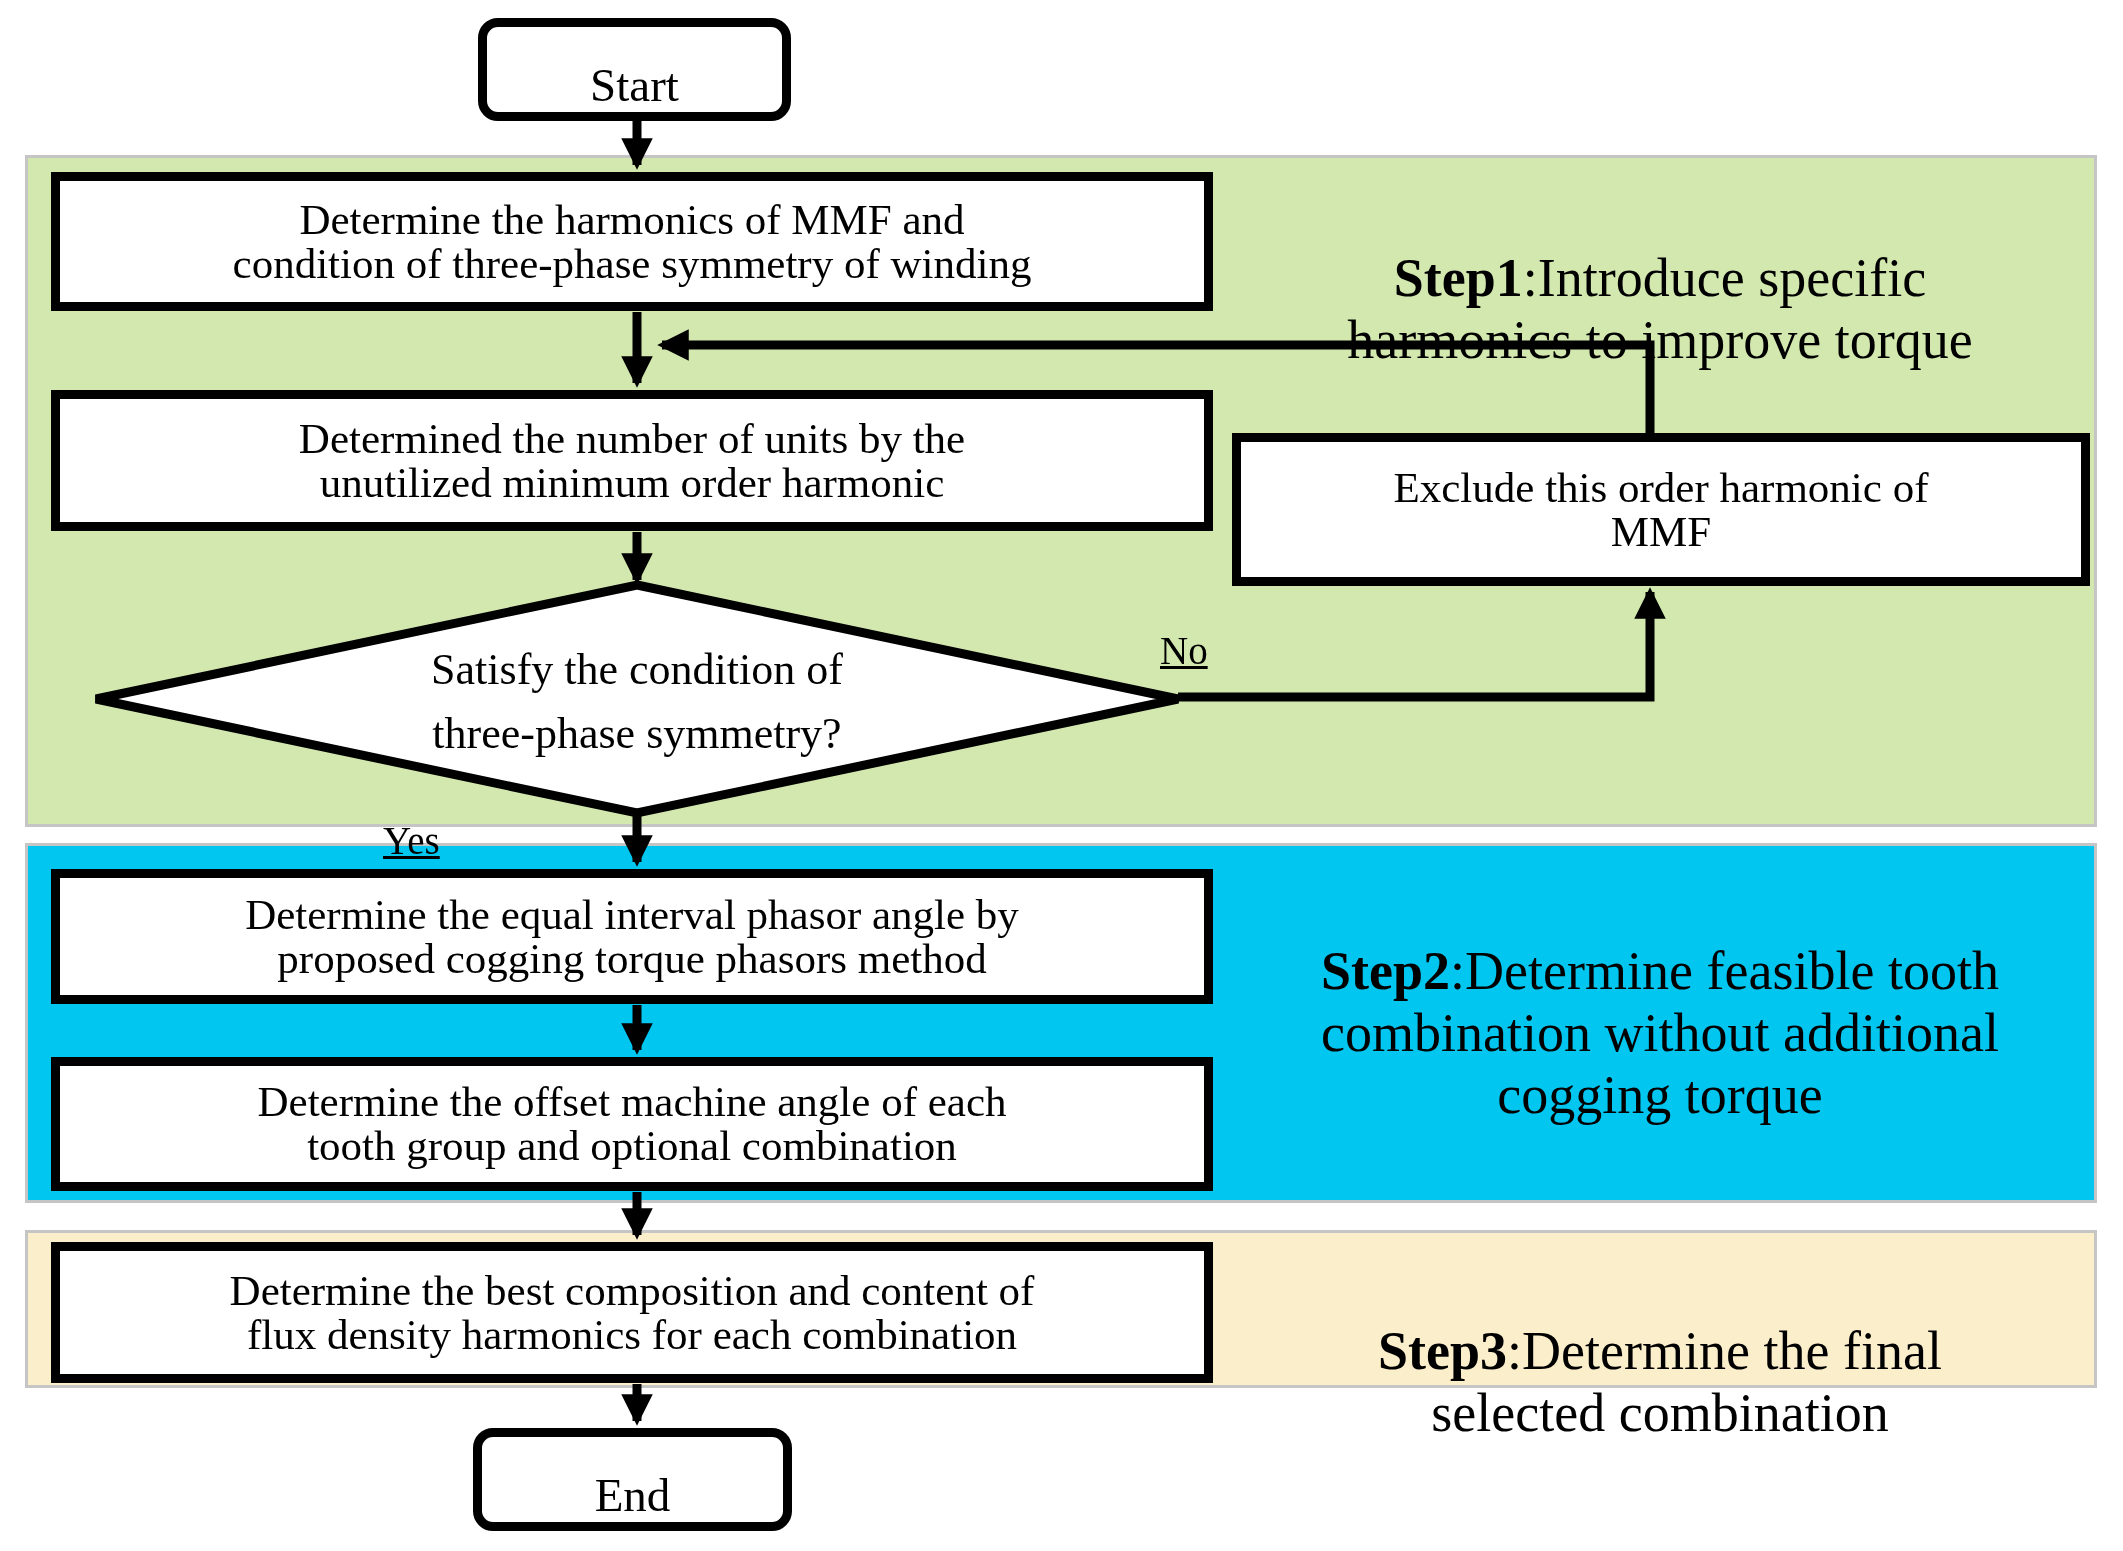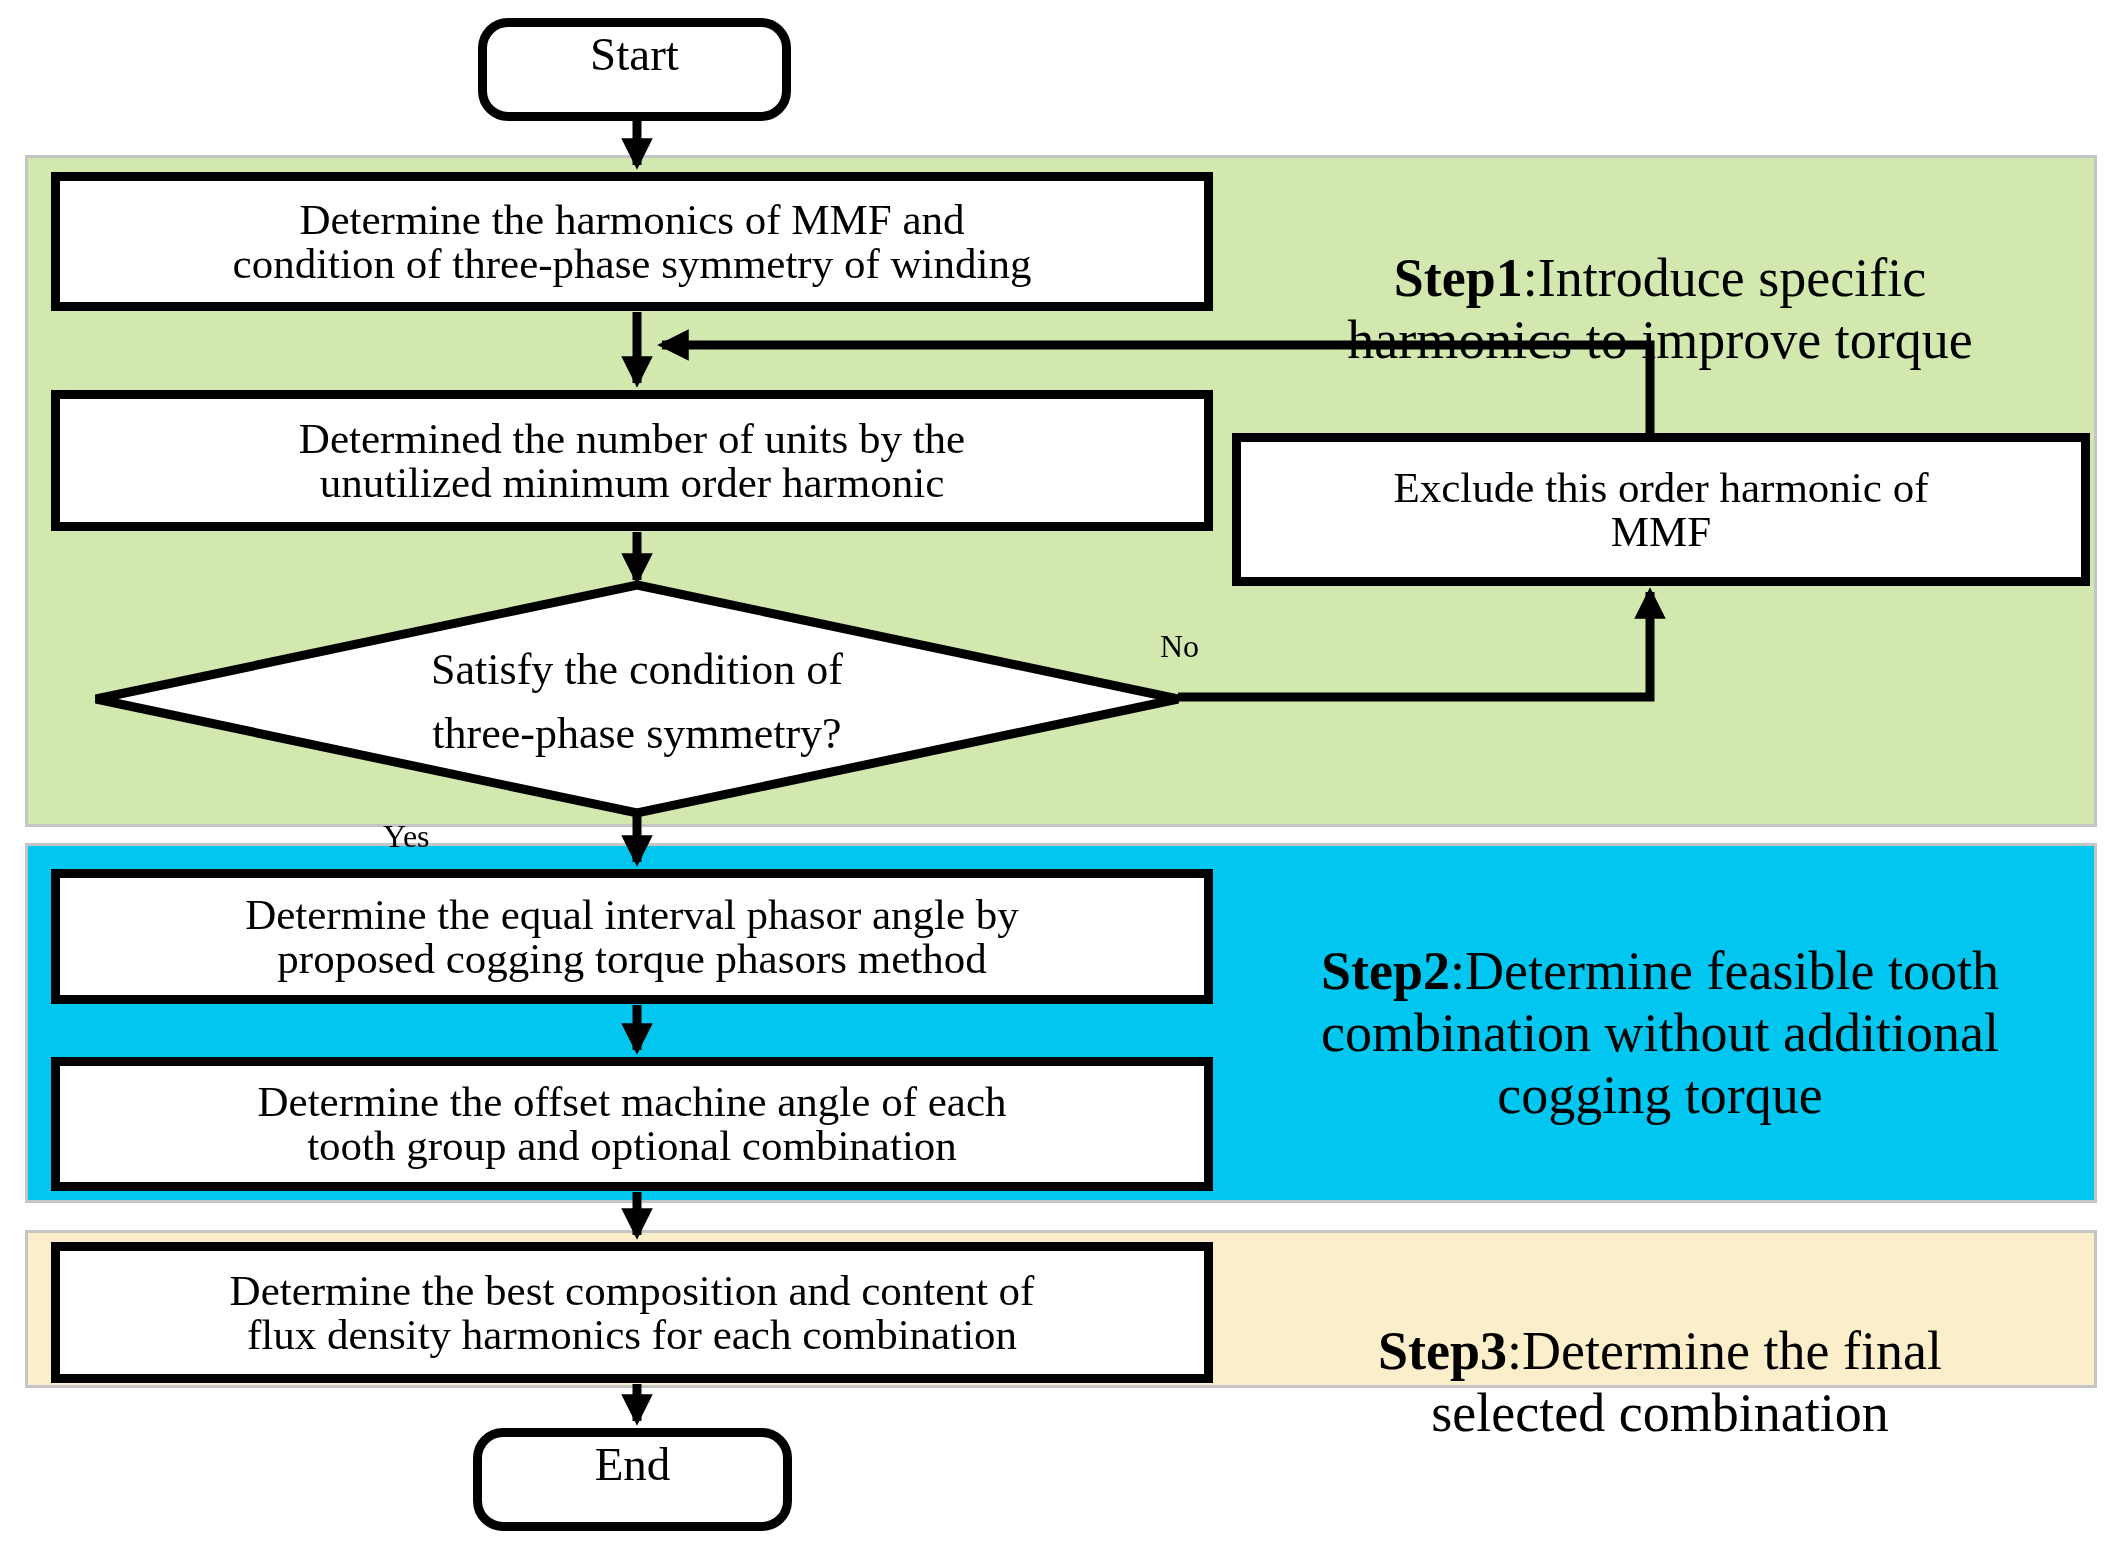--- a/index.html
+++ b/index.html
@@ -38,22 +38,22 @@
   #box-exclude   {left:1232px;top:433px;width:858px;height:153px;}
   #box-phasor    {left:51px;top:869px;width:1162px;height:135px;}
   #box-offset    {left:51px;top:1057px;width:1162px;height:134px;}
   #box-best      {left:51px;top:1242px;width:1162px;height:141px;align-items:center;}
 
   .terminal{
     position:absolute;
     box-sizing:border-box;
     background:#ffffff;
     border:9px solid #000000;
-    border-radius:30px;
-    display:flex;align-items:flex-start;justify-content:center;
+    border-radius:20px;
+    display:flex;align-items:flex-end;justify-content:center;
     font-size:47px;
     z-index:3;
   }
   #node-start{left:478px;top:18px;width:313px;height:103px;}
   #node-end  {left:473px;top:1428px;width:319px;height:103px;}
 
   .steplabel{
     position:absolute;
     width:830px;left:1245px;
     text-align:center;
@@ -68,22 +68,23 @@
   .diamond-text{
     position:absolute;
     left:217px;top:612px;width:840px;height:180px;
     display:flex;align-items:center;justify-content:center;
     text-align:center;
     font-size:44px;line-height:64px;
     z-index:3;
   }
   .branch-label{
     position:absolute;
-    font-size:32px;
+    font-size:39px;
     z-index:3;
+    text-decoration:underline;
   }
   #label-yes{left:383px;top:818px;}
   #label-no{left:1160px;top:628px;}
 
   #connectors{
     position:absolute;left:0;top:0;
     z-index:2;
     pointer-events:none;
   }
 </style>

